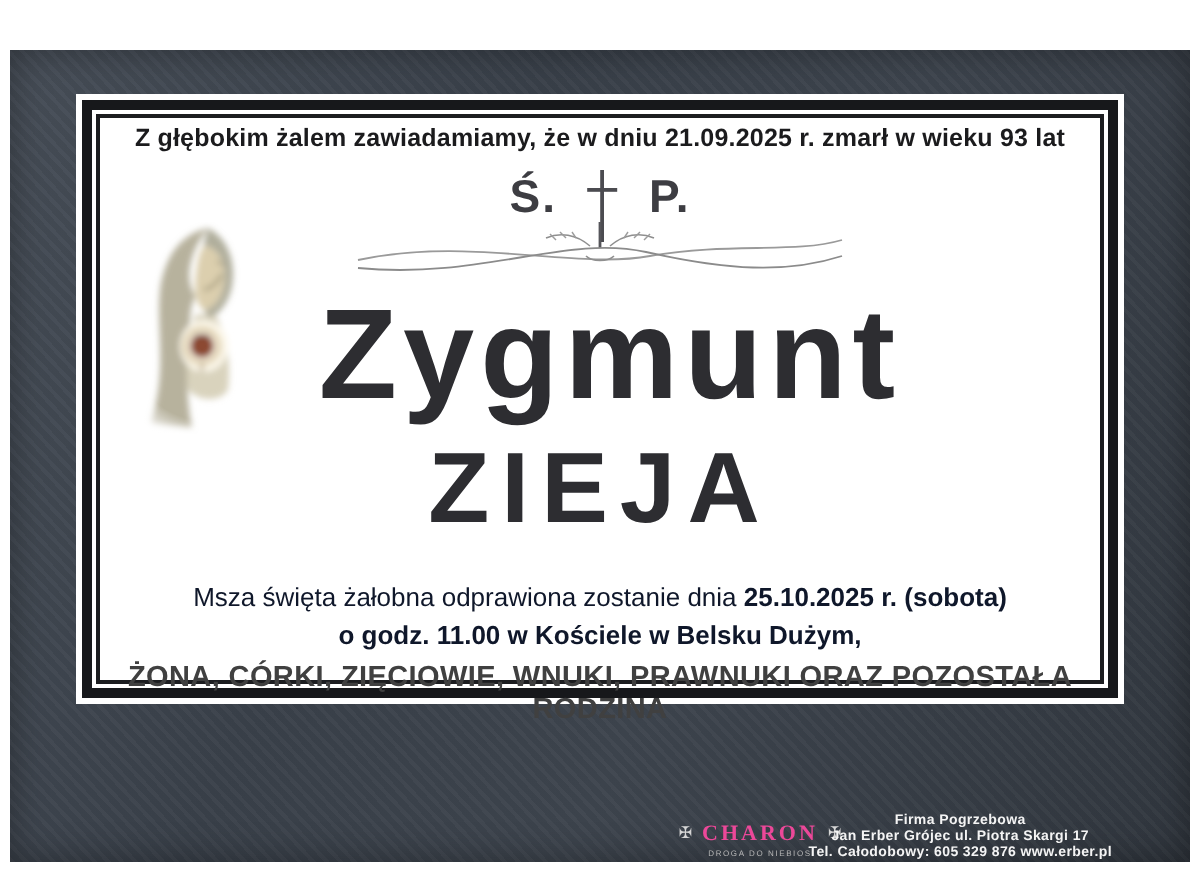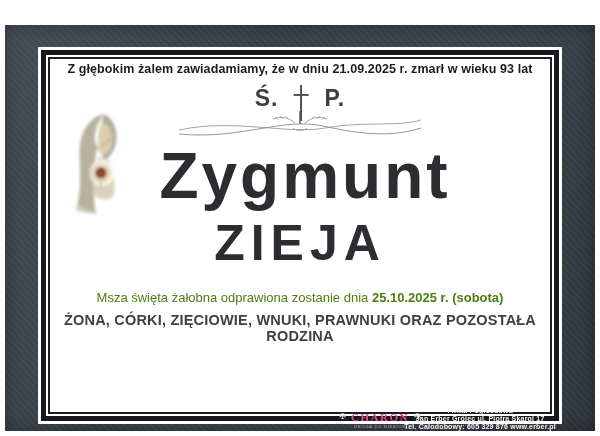--- a/index.html
+++ b/index.html
@@ -11,41 +11,41 @@
   
   .mat{
     position:absolute;left:5px;top:25px;width:590px;height:406px;
     background:
       repeating-linear-gradient(47deg, rgba(255,255,255,0.025) 0 2px, rgba(0,0,0,0.03) 2px 5px),
       linear-gradient(115deg,#474e58 0%, #3a414a 35%, #3e454e 60%, #31373f 100%);
     box-shadow:inset 0 0 18px rgba(0,0,0,0.35);
   }
   
   .panel-gap{
-    position:absolute;left:33px;top:22px;width:524px;height:377px;background:#ffffff;
+    position:absolute;left:33px;top:22px;width:524px;height:305px;background:#ffffff;
   }
   .frame-outer{position:absolute;inset:3px;border:5px solid #17181b;}
   .frame-inner{position:absolute;inset:10px;border:2px solid #1c1d20;}
   .content{
     position:absolute;inset:12px;text-align:center;color:#1c1c1e;
   }
   .intro{margin-top:3px;font-size:12.5px;font-weight:700;letter-spacing:0.1px;color:#1b1b1d;}
   .sp-row{
     margin-top:9px;height:36px;display:flex;align-items:flex-start;justify-content:center;gap:14px;
     font-size:23px;font-weight:700;color:#3d3d42;letter-spacing:1px;
   }
   .sp-row .cross{margin-top:0px;}
   .flourish{margin-top:-10px;}
   .first-name{
     font-size:64px;line-height:62px;font-weight:700;letter-spacing:3px;color:#2d2d31;margin-top:2px;padding-left:10px;
   }
   .last-name{
     font-size:50px;line-height:62px;font-weight:700;letter-spacing:6px;color:#2d2d31;margin-top:5px;
   }
-  .funeral{margin-top:15px;font-size:13px;line-height:18.5px;color:#4d7c0f;}
+  .funeral{margin-top:15px;font-size:13px;line-height:18.5px;color:#0f172a;}
   .funeral b{font-weight:700;}
   .family{margin-top:4px;font-size:14.5px;font-weight:700;letter-spacing:0.2px;color:#404040;}
   .madonna{position:absolute;left:8px;top:52px;width:88px;height:106px;pointer-events:none;}
   
   .charon{
     position:absolute;left:330px;top:406px;width:100px;height:27px;
     display:flex;flex-direction:column;align-items:center;justify-content:center;
     color:#e9e9e9;
   }
   .charon .row{display:flex;align-items:center;gap:5px;}
@@ -99,20 +99,21 @@
           </g>
           <path d="M118,17 c3,3 11,3 14,0" stroke="#8f8f8f" stroke-width="0.8" fill="none"></path>
         </svg>
       </div>
 
       <div class="first-name">Zygmunt</div>
       <div class="last-name">ZIEJA</div>
 
       <div class="funeral">
         <div><span>Msza święta żałobna odprawiona zostanie dnia </span><b>25.10.2025 r. (sobota)</b></div>
+        <div><b>o godz. 11.00 w Kościele w Belsku Dużym,</b></div>
       </div>
 
       <div class="family">ŻONA, CÓRKI, ZIĘCIOWIE, WNUKI, PRAWNUKI ORAZ POZOSTAŁA RODZINA</div>
 
       <div class="madonna">
         <svg width="88" height="106" viewBox="0 0 88 106" aria-hidden="true">
           <defs>
             <filter id="soft" x="-30%" y="-30%" width="160%" height="160%">
               <feGaussianBlur stdDeviation="1.6"></feGaussianBlur>
             </filter>

